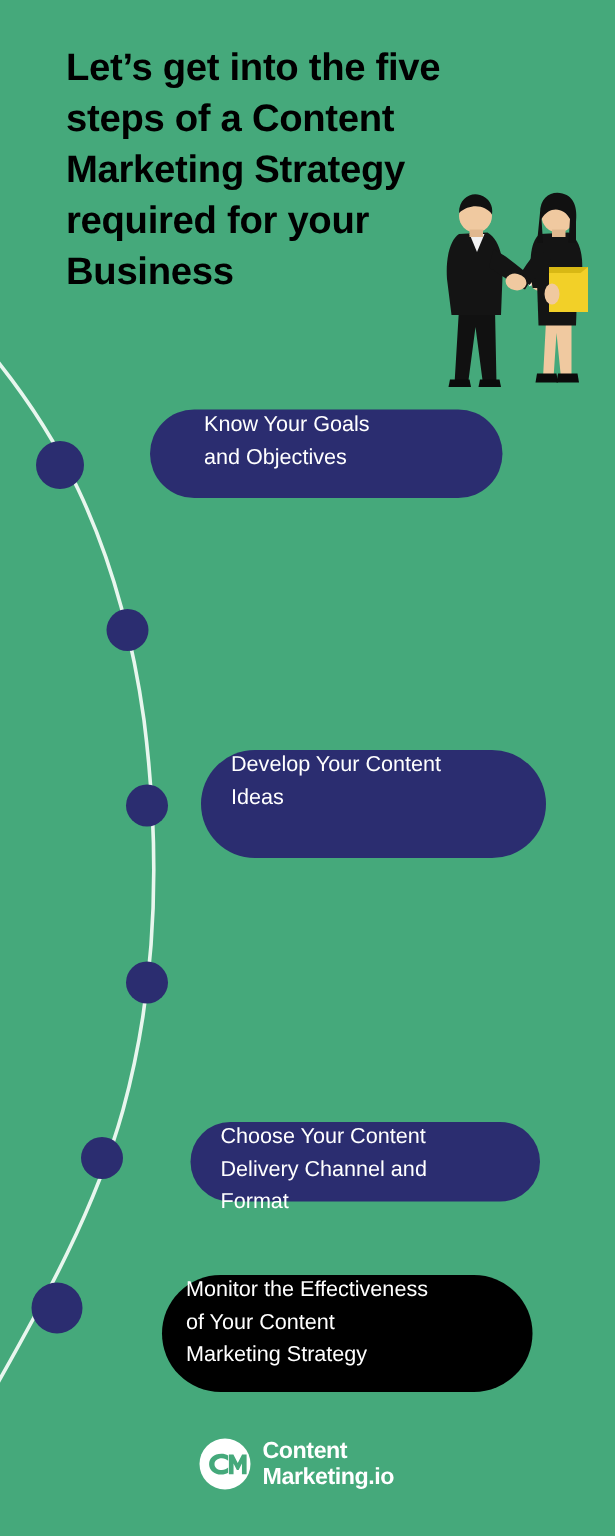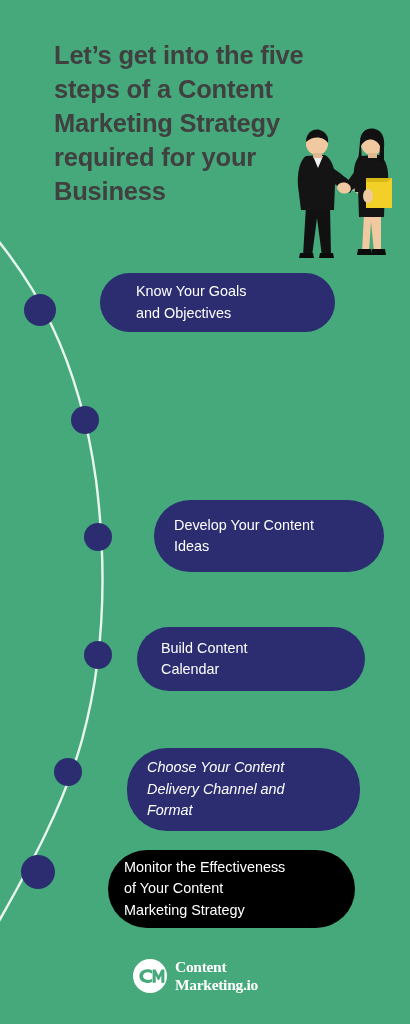--- a/index.html
+++ b/index.html
@@ -19,22 +19,22 @@
     background: #45a97b;
     overflow: hidden;
   }
 
   
   #heading {
     position: absolute;
     left: 38px;
     top: 22px;
     width: 320px;
-    margin: 16px;
-    color: #404040;
+    margin: 6px;
+    color: #000000;
     font-size: 25.5px;
     line-height: 34px;
     font-weight: bold;
     letter-spacing: -0.2px;
     white-space: pre-line;
   }
 
   
   #illustration {
     position: absolute;
@@ -61,35 +61,34 @@
   }
 
   
   .step-card {
     position: absolute;
     background: #2b2d70;
     color: #ffffff;
     border-radius: 40px;
     box-sizing: border-box;
     display: flex;
-    align-items: center;
     font-size: 14.4px;
     line-height: 21.5px;
     font-weight: normal;
     white-space: pre-line;
   }
 
   
   #footer-logo {
     position: absolute;
     left: 132px;
     top: 958px;
     display: flex;
+    align-items: center;
     gap: 7px;
-    font-family: Liberation Serif, serif;
   }
   #logo-mark {
     width: 36px;
     height: 36px;
     flex: 0 0 36px;
   }
   #logo-wordmark {
     color: #ffffff;
     font-size: 15.5px;
     line-height: 17.5px;
@@ -173,29 +172,25 @@
   <div class="step-dot" style="left: 71px; top: 406px; width: 28px; height: 28px; background: rgb(43, 45, 112);"></div>
   <div class="step-dot" style="left: 84px; top: 523px; width: 28px; height: 28px; background: rgb(43, 45, 112);"></div>
   <div class="step-dot" style="left: 84px; top: 641px; width: 28px; height: 28px; background: rgb(43, 45, 112);"></div>
   <div class="step-dot" style="left: 54px; top: 758px; width: 28px; height: 28px; background: rgb(43, 45, 112);"></div>
   <div class="step-dot" style="left: 21px; top: 855px; width: 34px; height: 34px; background: rgb(43, 45, 112);"></div>
 
   <div class="step-card" style="left: 100px; top: 273px; width: 235px; height: 59px; padding-left: 36px; padding-right: 14px; background: rgb(43, 45, 112); color: rgb(255, 255, 255);">
     <span>Know Your Goals
 and Objectives</span>
   </div>
-  <div class="step-card" style="left: 154px; top: 500px; width: 230px; height: 72px; padding-left: 20px; padding-right: 14px; background: rgb(43, 45, 112); color: rgb(255, 255, 255);">
+  <div class="step-card" style="left: 134px; top: 500px; width: 230px; height: 72px; padding-left: 20px; padding-right: 14px; background: rgb(43, 45, 112); color: rgb(255, 255, 255);">
     <span>Develop Your Content
 Ideas</span>
   </div>
-  <div class="step-card" style="left: 137px; top: 627px; width: 228px; height: 64px; padding-left: 24px; padding-right: 14px; background: rgb(43, 45, 112); color: rgb(255, 255, 255);">
-    <span>Build Content
-Calendar</span>
-  </div>
-  <div class="step-card" style="left: 127px; top: 748px; width: 233px; height: 83px; padding-left: 20px; padding-right: 14px; background: rgb(43, 45, 112); color: rgb(255, 255, 255); font-style: italic;">
+  <div class="step-card" style="left: 127px; top: 748px; width: 233px; height: 53px; padding-left: 20px; padding-right: 14px; background: rgb(43, 45, 112); color: rgb(255, 255, 255);">
     <span>Choose Your Content
 Delivery Channel and
 Format</span>
   </div>
   <div class="step-card" style="left: 108px; top: 850px; width: 247px; height: 78px; padding-left: 16px; padding-right: 14px; background: #000000; color: rgb(255, 255, 255);">
     <span>Monitor the Effectiveness
 of Your Content
 Marketing Strategy</span>
   </div>
 

